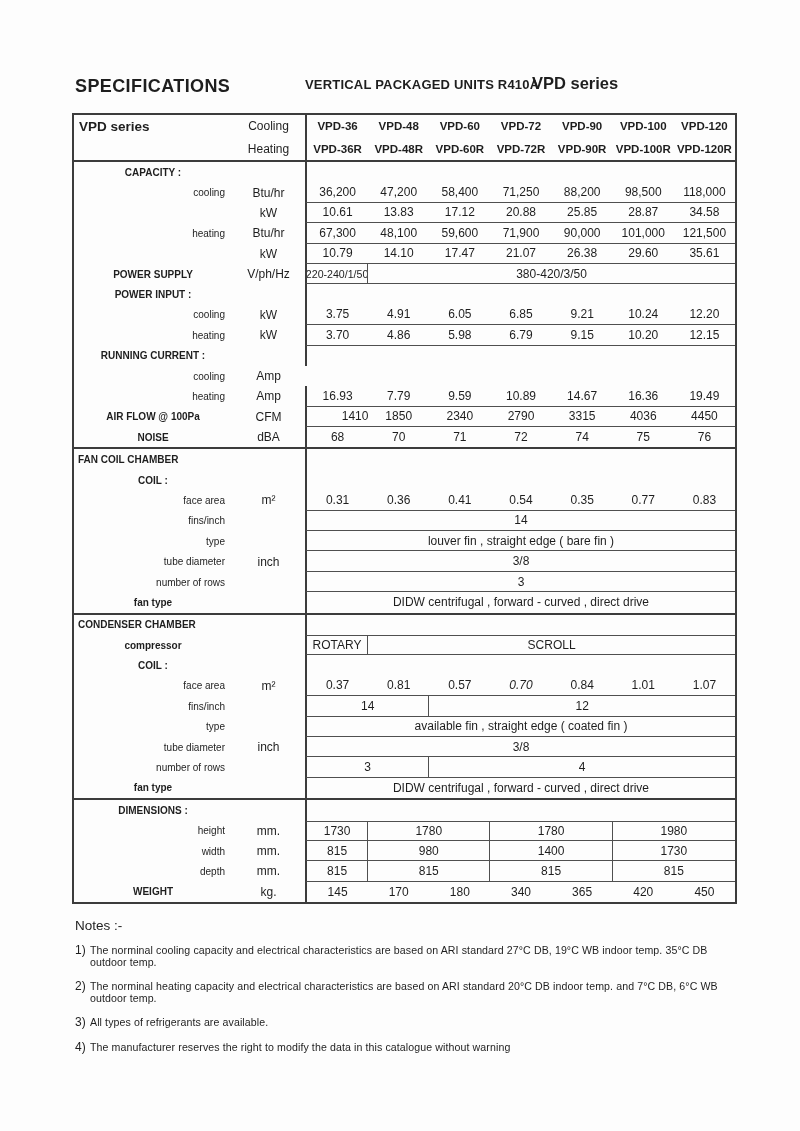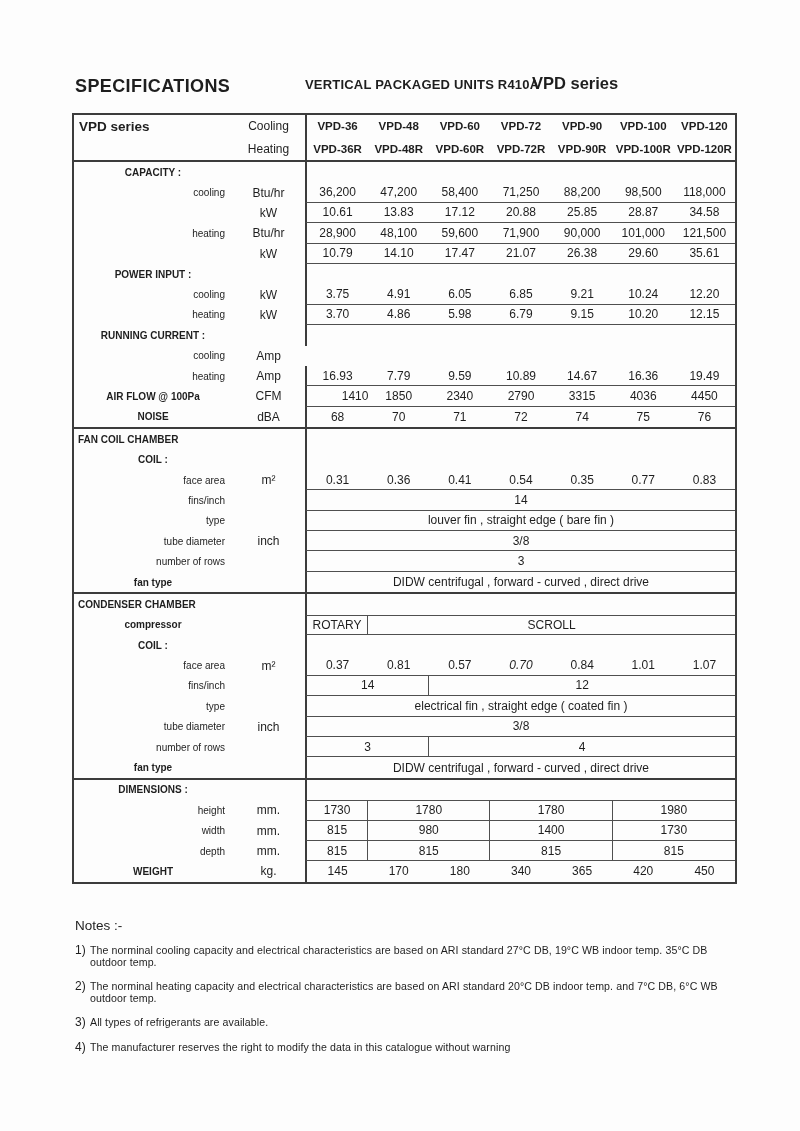--- a/index.html
+++ b/index.html
@@ -120,21 +120,21 @@
             <div class="cell" style="width: 14.2857%;">20.88</div>
             <div class="cell" style="width: 14.2857%;">25.85</div>
             <div class="cell" style="width: 14.2857%;">28.87</div>
             <div class="cell" style="width: 14.2857%;">34.58</div>
           </div>
         </div>
         <div class="row">
           <div class="lz sub">heating</div>
           <div class="uz">Btu/hr</div>
           <div class="dz ub">
-            <div class="cell" style="width: 14.2857%;">28,900</div>
+            <div class="cell" style="width: 14.2857%;">67,300</div>
             <div class="cell" style="width: 14.2857%;">48,100</div>
             <div class="cell" style="width: 14.2857%;">59,600</div>
             <div class="cell" style="width: 14.2857%;">71,900</div>
             <div class="cell" style="width: 14.2857%;">90,000</div>
             <div class="cell" style="width: 14.2857%;">101,000</div>
             <div class="cell" style="width: 14.2857%;">121,500</div>
           </div>
         </div>
         <div class="row">
           <div class="lz sub"></div>
@@ -143,20 +143,28 @@
             <div class="cell" style="width: 14.2857%;">10.79</div>
             <div class="cell" style="width: 14.2857%;">14.10</div>
             <div class="cell" style="width: 14.2857%;">17.47</div>
             <div class="cell" style="width: 14.2857%;">21.07</div>
             <div class="cell" style="width: 14.2857%;">26.38</div>
             <div class="cell" style="width: 14.2857%;">29.60</div>
             <div class="cell" style="width: 14.2857%;">35.61</div>
           </div>
         </div>
         <div class="row">
+          <div class="lz sec">POWER SUPPLY</div>
+          <div class="uz">V/ph/Hz</div>
+          <div class="dz ub">
+            <div class="cell dv sm" style="width: 14.2857%;">220-240/1/50</div>
+            <div class="cell" style="width: 85.7143%;">380-420/3/50</div>
+          </div>
+        </div>
+        <div class="row">
           <div class="lz sec">POWER INPUT :</div>
           <div class="uz"></div>
           <div class="dz"></div>
         </div>
         <div class="row">
           <div class="lz sub">cooling</div>
           <div class="uz">kW</div>
           <div class="dz ub">
             <div class="cell" style="width: 14.2857%;">3.75</div>
             <div class="cell" style="width: 14.2857%;">4.91</div>
@@ -326,21 +334,21 @@
           <div class="uz"></div>
           <div class="dz ub">
             <div class="cell dv" style="width: 28.5714%;">14</div>
             <div class="cell" style="width: 71.4286%;">12</div>
           </div>
         </div>
         <div class="row">
           <div class="lz sub">type</div>
           <div class="uz"></div>
           <div class="dz ub">
-            <div class="cell" style="width: 100%;">electrical fin , straight edge ( coated fin )</div>
+            <div class="cell" style="width: 100%;">available fin , straight edge ( coated fin )</div>
           </div>
         </div>
         <div class="row">
           <div class="lz sub">tube diameter</div>
           <div class="uz">inch</div>
           <div class="dz ub">
             <div class="cell" style="width: 100%;">3/8</div>
           </div>
         </div>
         <div class="row">

